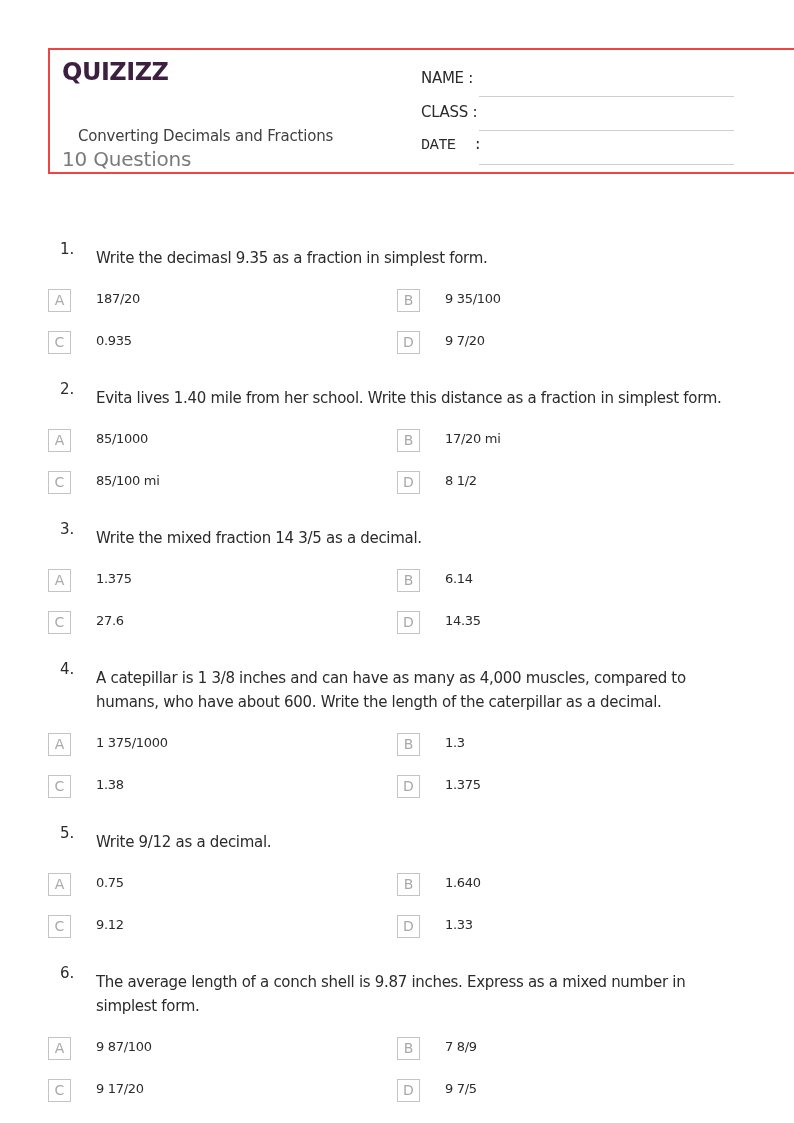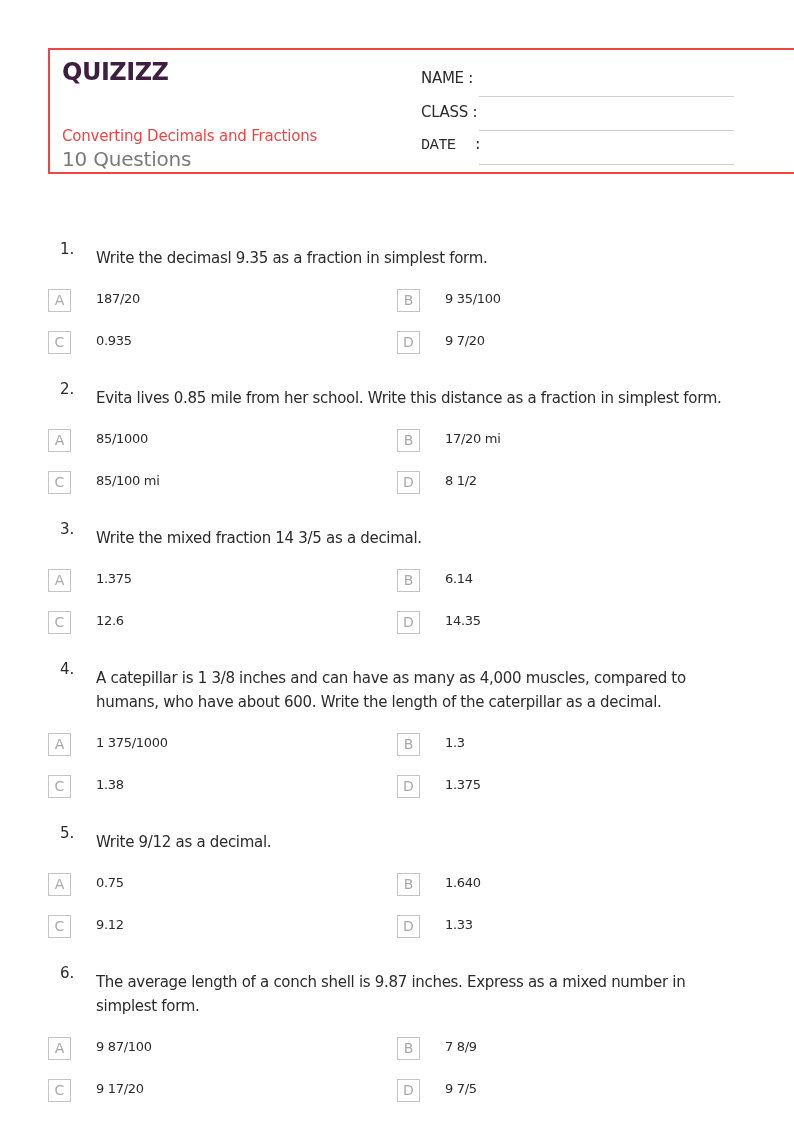--- a/index.html
+++ b/index.html
@@ -11,22 +11,22 @@
     .header-box {
       position: absolute; left: 48px; top: 48px; width: 784px; height: 126px;
       border: 2px solid #ef4444; box-sizing: border-box;
     }
     .logo {
       position: absolute; left: 12px; top: 8px;
       font-family: "DejaVu Sans", sans-serif; font-weight: bold;
       font-size: 24px; letter-spacing: -0.5px; color: #3d1f3f;
     }
     .quiz-title {
-      position: absolute; left: 12px; top: 77px;
-      font-size: 15px; color: #ef4444; letter-spacing: -0.2px;
+      position: absolute; left: 28px; top: 77px;
+      font-size: 15px; color: #404040; letter-spacing: -0.2px;
     }
     .quiz-count {
       position: absolute; left: 12px; top: 97px;
       font-size: 20px; color: #7a7a7a; letter-spacing: -0.2px;
     }
     .field {
       position: absolute; left: 371px; width: 313px; height: 22px;
     }
     .field-label {
       position: absolute; left: 0; top: 0; font-size: 15px; color: #2b2b2b;
@@ -97,21 +97,21 @@
     <span class="opt-letter">C</span>
     <span class="opt-text">0.935</span>
   </div>
 <div class="option" style="left:397px;top:331px;">
     <span class="opt-letter">D</span>
     <span class="opt-text">9 7/20</span>
   </div>
 
 <div class="question" style="top:380px;">
   <span class="q-num">2.</span>
-  <div class="q-text">Evita lives 0.85 mile from her school. Write this distance as a fraction in simplest form.</div>
+  <div class="q-text">Evita lives 1.40 mile from her school. Write this distance as a fraction in simplest form.</div>
 </div>
 <div class="option" style="left:48px;top:429px;">
     <span class="opt-letter">A</span>
     <span class="opt-text">85/1000</span>
   </div>
 <div class="option" style="left:397px;top:429px;">
     <span class="opt-letter">B</span>
     <span class="opt-text">17/20 mi</span>
   </div>
 <div class="option" style="left:48px;top:471px;">
@@ -130,21 +130,21 @@
 <div class="option" style="left:48px;top:569px;">
     <span class="opt-letter">A</span>
     <span class="opt-text">1.375</span>
   </div>
 <div class="option" style="left:397px;top:569px;">
     <span class="opt-letter">B</span>
     <span class="opt-text">6.14</span>
   </div>
 <div class="option" style="left:48px;top:611px;">
     <span class="opt-letter">C</span>
-    <span class="opt-text">12.6</span>
+    <span class="opt-text">27.6</span>
   </div>
 <div class="option" style="left:397px;top:611px;">
     <span class="opt-letter">D</span>
     <span class="opt-text">14.35</span>
   </div>
 
 <div class="question" style="top:660px;">
   <span class="q-num">4.</span>
   <div class="q-text">A catepillar is 1 3/8 inches and can have as many as 4,000 muscles, compared to humans, who have about 600. Write the length of the caterpillar as a decimal.</div>
 </div>

